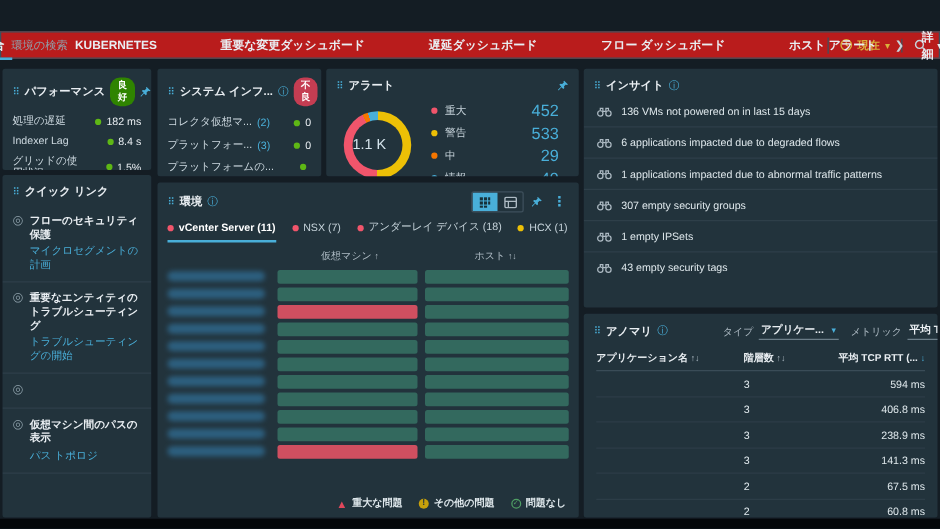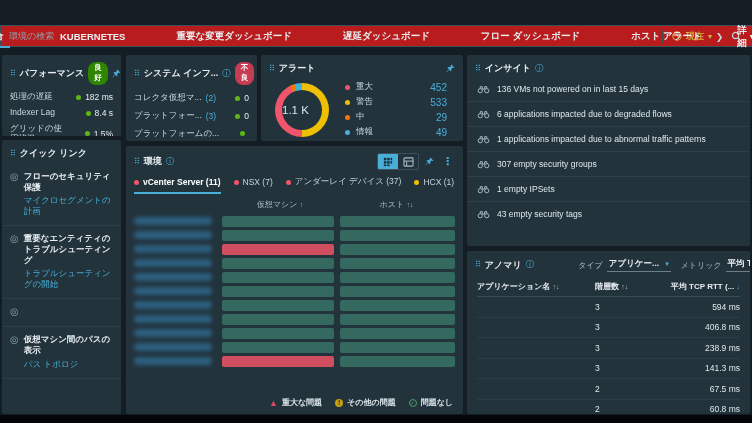--- a/index.html
+++ b/index.html
@@ -62,21 +62,21 @@
   
   .alert-body { display:flex; align-items:center; padding:2px 10px 6px 14px; gap:16px; }
   .donut-wrap { position:relative; width:54px; height:54px; flex:none; }
   .donut { width:54px; height:54px; border-radius:50%; }
   .donut-hole { position:absolute; left:7px; top:7px; width:40px; height:40px;
     border-radius:50%; background:#22333c; display:flex; align-items:center; justify-content:flex-start; }
   .donut-total { color:#d5e4ec; font-size:11.5px; }
   .alert-legend { flex:1; display:flex; flex-direction:column; gap:3px; padding-right:6px; }
   .al-row { display:flex; align-items:center; gap:6px; }
   .al-label { color:#c6d3da; font-size:8.5px; width:34px; }
-  .al-value { margin-left:auto; color:#49afd9; font-size:10px; }
+  .al-value { margin-left:auto; color:#49afd9; font-size:13px; }
   
   .env-tools { margin-left:auto; display:flex; align-items:center; gap:6px; }
   .toggle-group { display:flex; border:1px solid #3e505c; border-radius:2px; overflow:hidden; }
   .toggle-btn { width:20px; height:15px; display:flex; align-items:center; justify-content:center; cursor:pointer; }
   .toggle-btn.active { background:#49afd9; }
   .env-tabs { display:flex; gap:13px; padding:2px 8px 0; }
   .env-tab { display:flex; align-items:center; gap:4px; font-size:8.5px; color:#c6d3da;
     padding-bottom:4px; border-bottom:2px solid transparent; cursor:pointer; white-space:nowrap; }
   .env-tab.active { color:#fff; font-weight:bold; border-bottom-color:#49afd9; }
   .env-colhead { display:flex; padding:5px 8px 3px; }
@@ -393,21 +393,21 @@
           <span>vCenter Server (11)</span>
         </span>
 
         <span class="env-tab">
           <span class="dot" style="background: rgb(241, 85, 107);"></span>
           <span>NSX (7)</span>
         </span>
 
         <span class="env-tab">
           <span class="dot" style="background: rgb(241, 85, 107);"></span>
-          <span>アンダーレイ デバイス (37)</span>
+          <span>アンダーレイ デバイス (18)</span>
         </span>
 
         <span class="env-tab">
           <span class="dot" style="background: rgb(237, 192, 6);"></span>
           <span>HCX (1)</span>
         </span>
       </div>
     <div class="env-colhead">
       <span class="c1"></span>
       <span class="c2">

